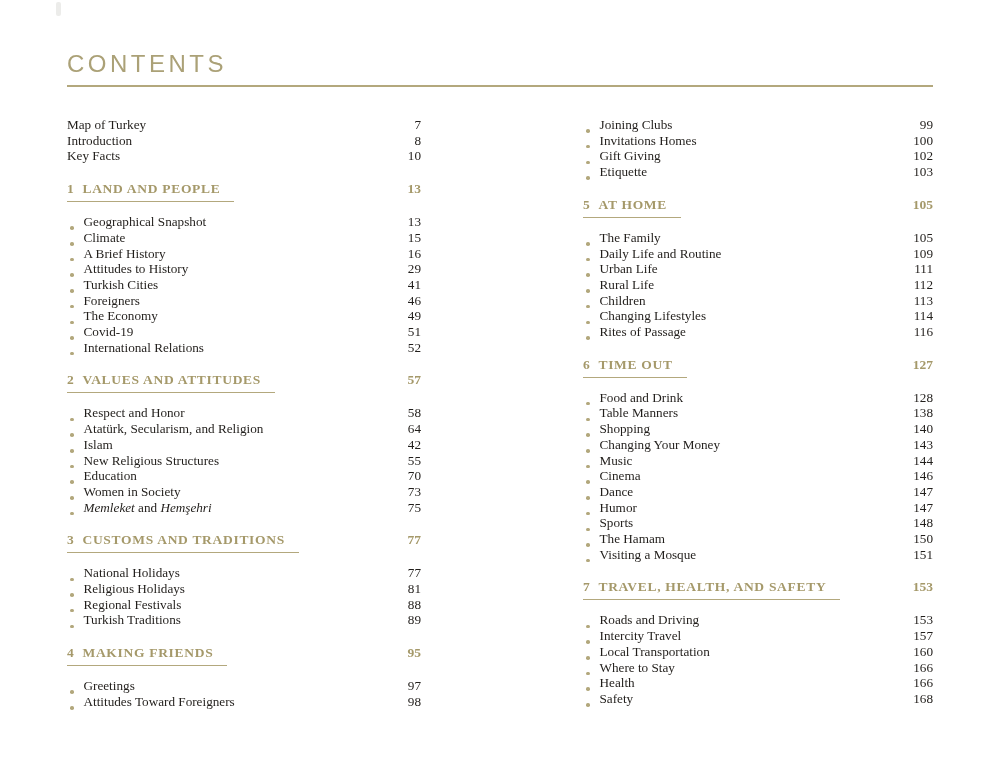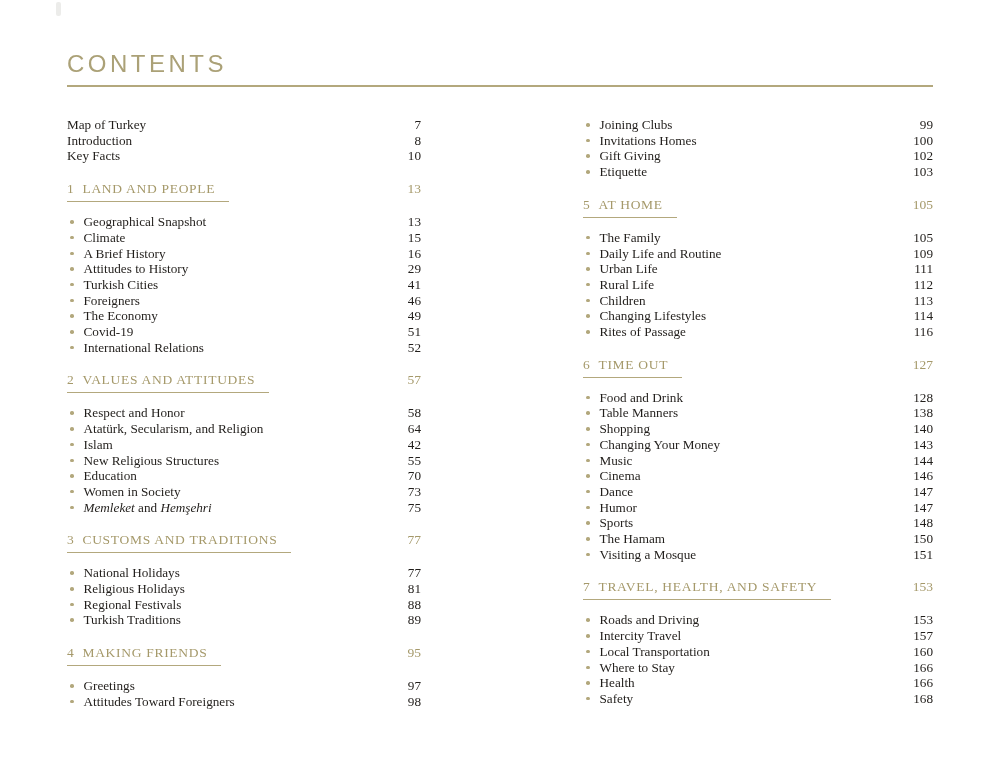--- a/index.html
+++ b/index.html
@@ -38,39 +38,39 @@
   }
   .columns{
     display:flex;
     justify-content:space-between;
     margin-top:30px;
   }
   .col-left{width:354px;}
   .col-right{width:350px;}
   .row{
     display:flex;
-    align-items:flex-start;
+    align-items:flex-end;
     line-height:15.7px;
     font-size:13.2px;
   }
   .row .bullet{
     flex:none;
     width:3.5px;height:3.5px;
     border-radius:50%;
     background:var(--bullet);
     margin:6px 10px 0 3px;
   }
   .row .label{white-space:nowrap;}
   .row .label .it{font-style:italic;}
   .row .page-num{margin-left:auto;white-space:nowrap;}
   .section-heading{
     display:flex;
     align-items:flex-start;
     margin:16px 0 12px 0;
-    font-weight:400;
+    font-weight:700;
     font-size:13.5px;
     letter-spacing:0.7px;
     color:var(--gold);
     line-height:17px;
     justify-content:flex-end;
   }
   .heading-text{
     border-bottom:1.5px solid var(--rule);
     padding:0 14px 4px 0;
     white-space:nowrap;

